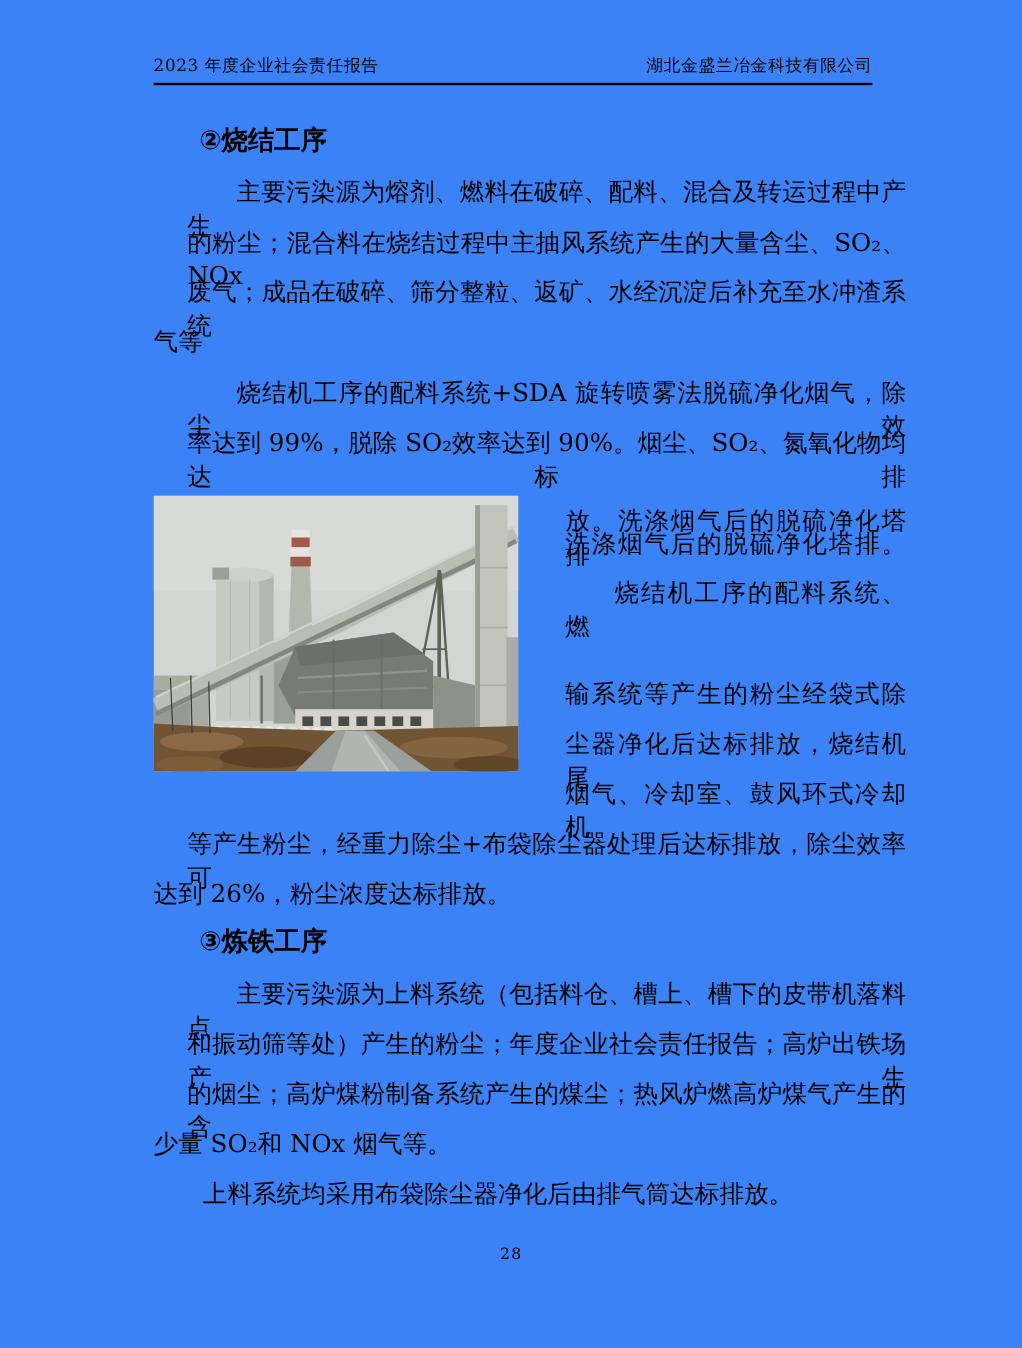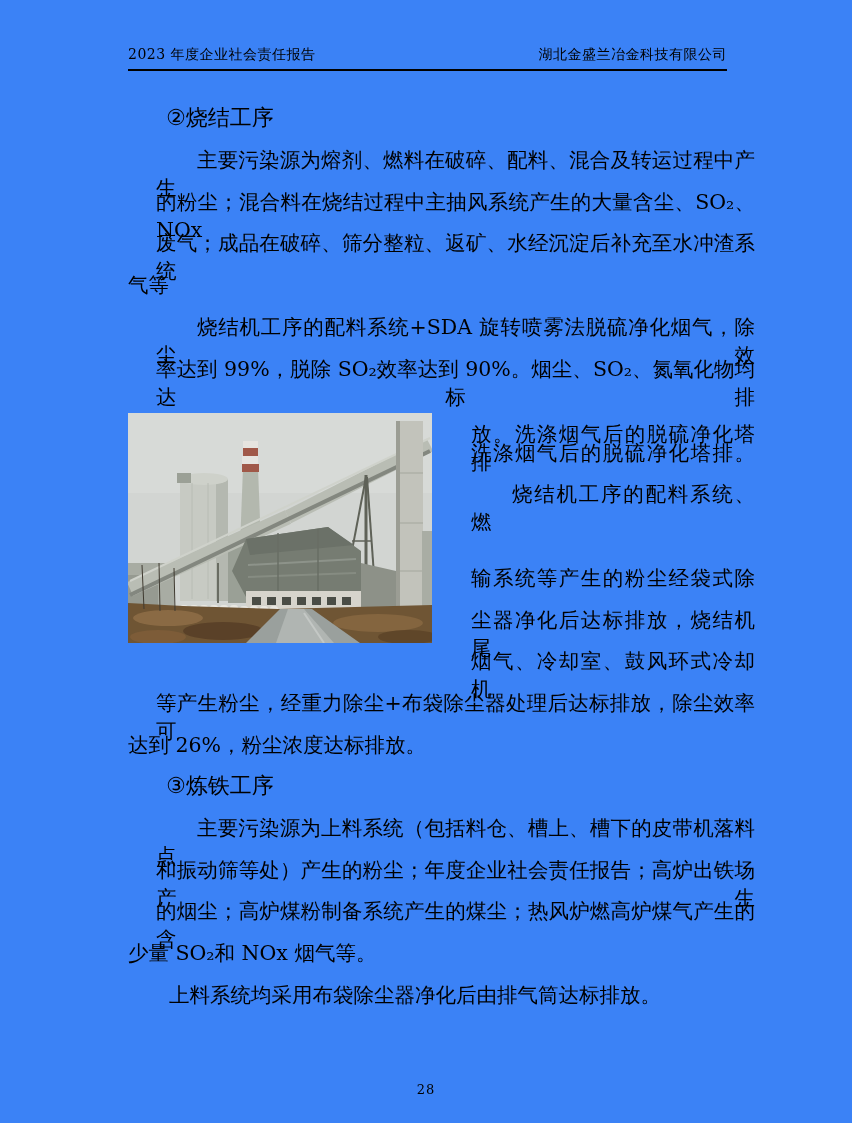--- a/index.html
+++ b/index.html
@@ -24,28 +24,28 @@
   }
   .jl{
     white-space:normal;
     text-align:justify;text-align-last:justify;margin-left:28px;
   }
   .sl{left:443px;width:284px;}
   .ind{text-indent:41px;}
   .hd{
     position:absolute;left:166px;
     font-family:"DejaVu Sans","Liberation Sans",sans-serif;
-    font-weight:normal;font-size:22px;line-height:28px;white-space:nowrap;
+    font-weight:bold;font-size:22px;line-height:28px;white-space:nowrap;
   }
   .photo{
     position:absolute;left:128px;top:413px;width:304px;height:230px;
   }
   .footer{
     position:absolute;left:0;top:1038px;width:852px;
-    text-align:center;font-size:13px;letter-spacing:1px;margin-top:44px;
+    text-align:center;font-size:13px;letter-spacing:1px;
   }
 </style>
 </head>
 <body>
 
 <div class="page">
 
   <div class="header">
     <span>2023 年度企业社会责任报告</span>
     <span>湖北金盛兰冶金科技有限公司</span>

